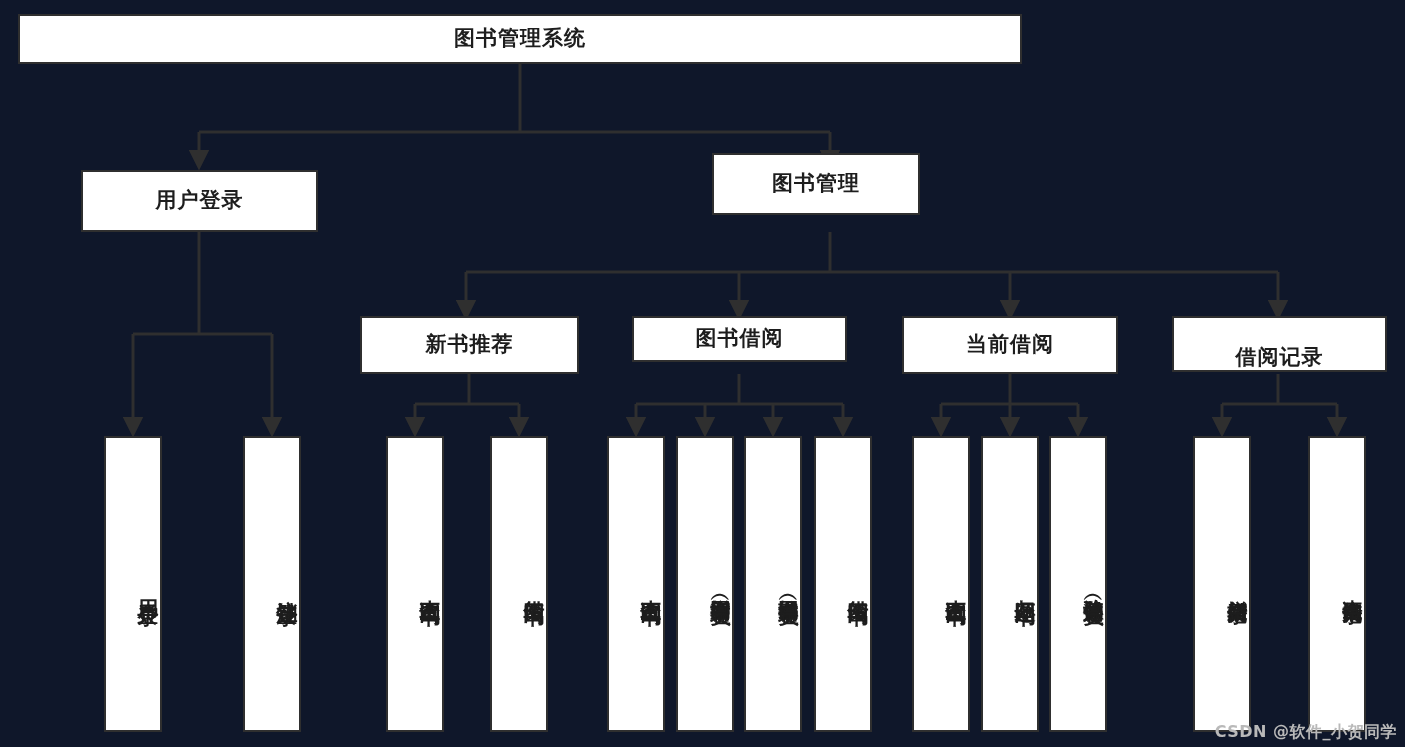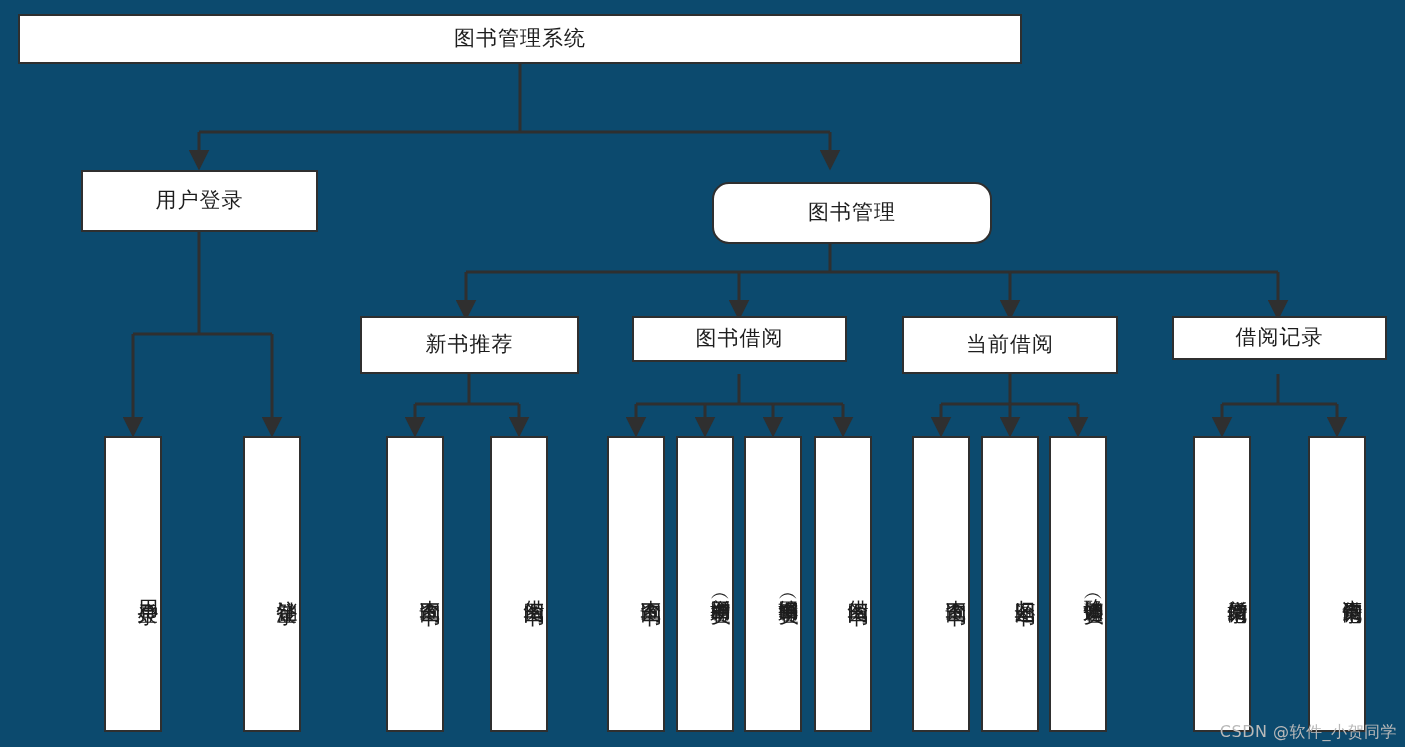--- a/index.html
+++ b/index.html
@@ -8,22 +8,23 @@
     padding: 0;
     background: #ffffff;
   }
   body {
     font-family: "DejaVu Sans", "Liberation Sans", sans-serif;
   }
   #canvas {
     position: relative;
     width: 1405px;
     height: 747px;
-    background: #0c4a6e;
+    background: #0f172a;
     overflow: hidden;
+    font-weight: bold;
   }
   svg#edges {
     position: absolute;
     left: 0;
     top: 0;
     width: 1405px;
     height: 747px;
     pointer-events: none;
   }
   .node {
@@ -126,37 +127,37 @@
   </svg>
 
   <div class="node horizontal" style="left:18px; top:14px; width:1004px; height:50px;">
     <span class="node-label">图书管理系统</span>
   </div>
 
   <div class="node horizontal" style="left:81px; top:170px; width:237px; height:62px;">
     <span class="node-label">用户登录</span>
   </div>
 
-  <div class="node horizontal" style="left:712px; top:182px; width:280px; height:62px;border-radius:17px;">
+  <div class="node horizontal" style="left:712px; top:153px; width:208px; height:62px;">
     <span class="node-label">图书管理</span>
   </div>
 
   <div class="node horizontal" style="left:360px; top:316px; width:219px; height:58px;">
     <span class="node-label">新书推荐</span>
   </div>
 
   <div class="node horizontal" style="left:632px; top:316px; width:215px; height:46px;">
     <span class="node-label">图书借阅</span>
   </div>
 
   <div class="node horizontal" style="left:902px; top:316px; width:216px; height:58px;">
     <span class="node-label">当前借阅</span>
   </div>
 
-  <div class="node horizontal" style="left:1172px; top:316px; width:215px; height:44px;">
+  <div class="node horizontal" style="left:1172px; top:316px; width:215px; height:56px;align-items:flex-end;">
     <span class="node-label">借阅记录</span>
   </div>
 
   <div class="node vertical" style="left:104px; top:436px; width:58px; height:296px;">
     <span class="node-label">用户登录</span>
   </div>
 
   <div class="node vertical" style="left:243px; top:436px; width:58px; height:296px;">
     <span class="node-label">注销登录</span>
   </div>

